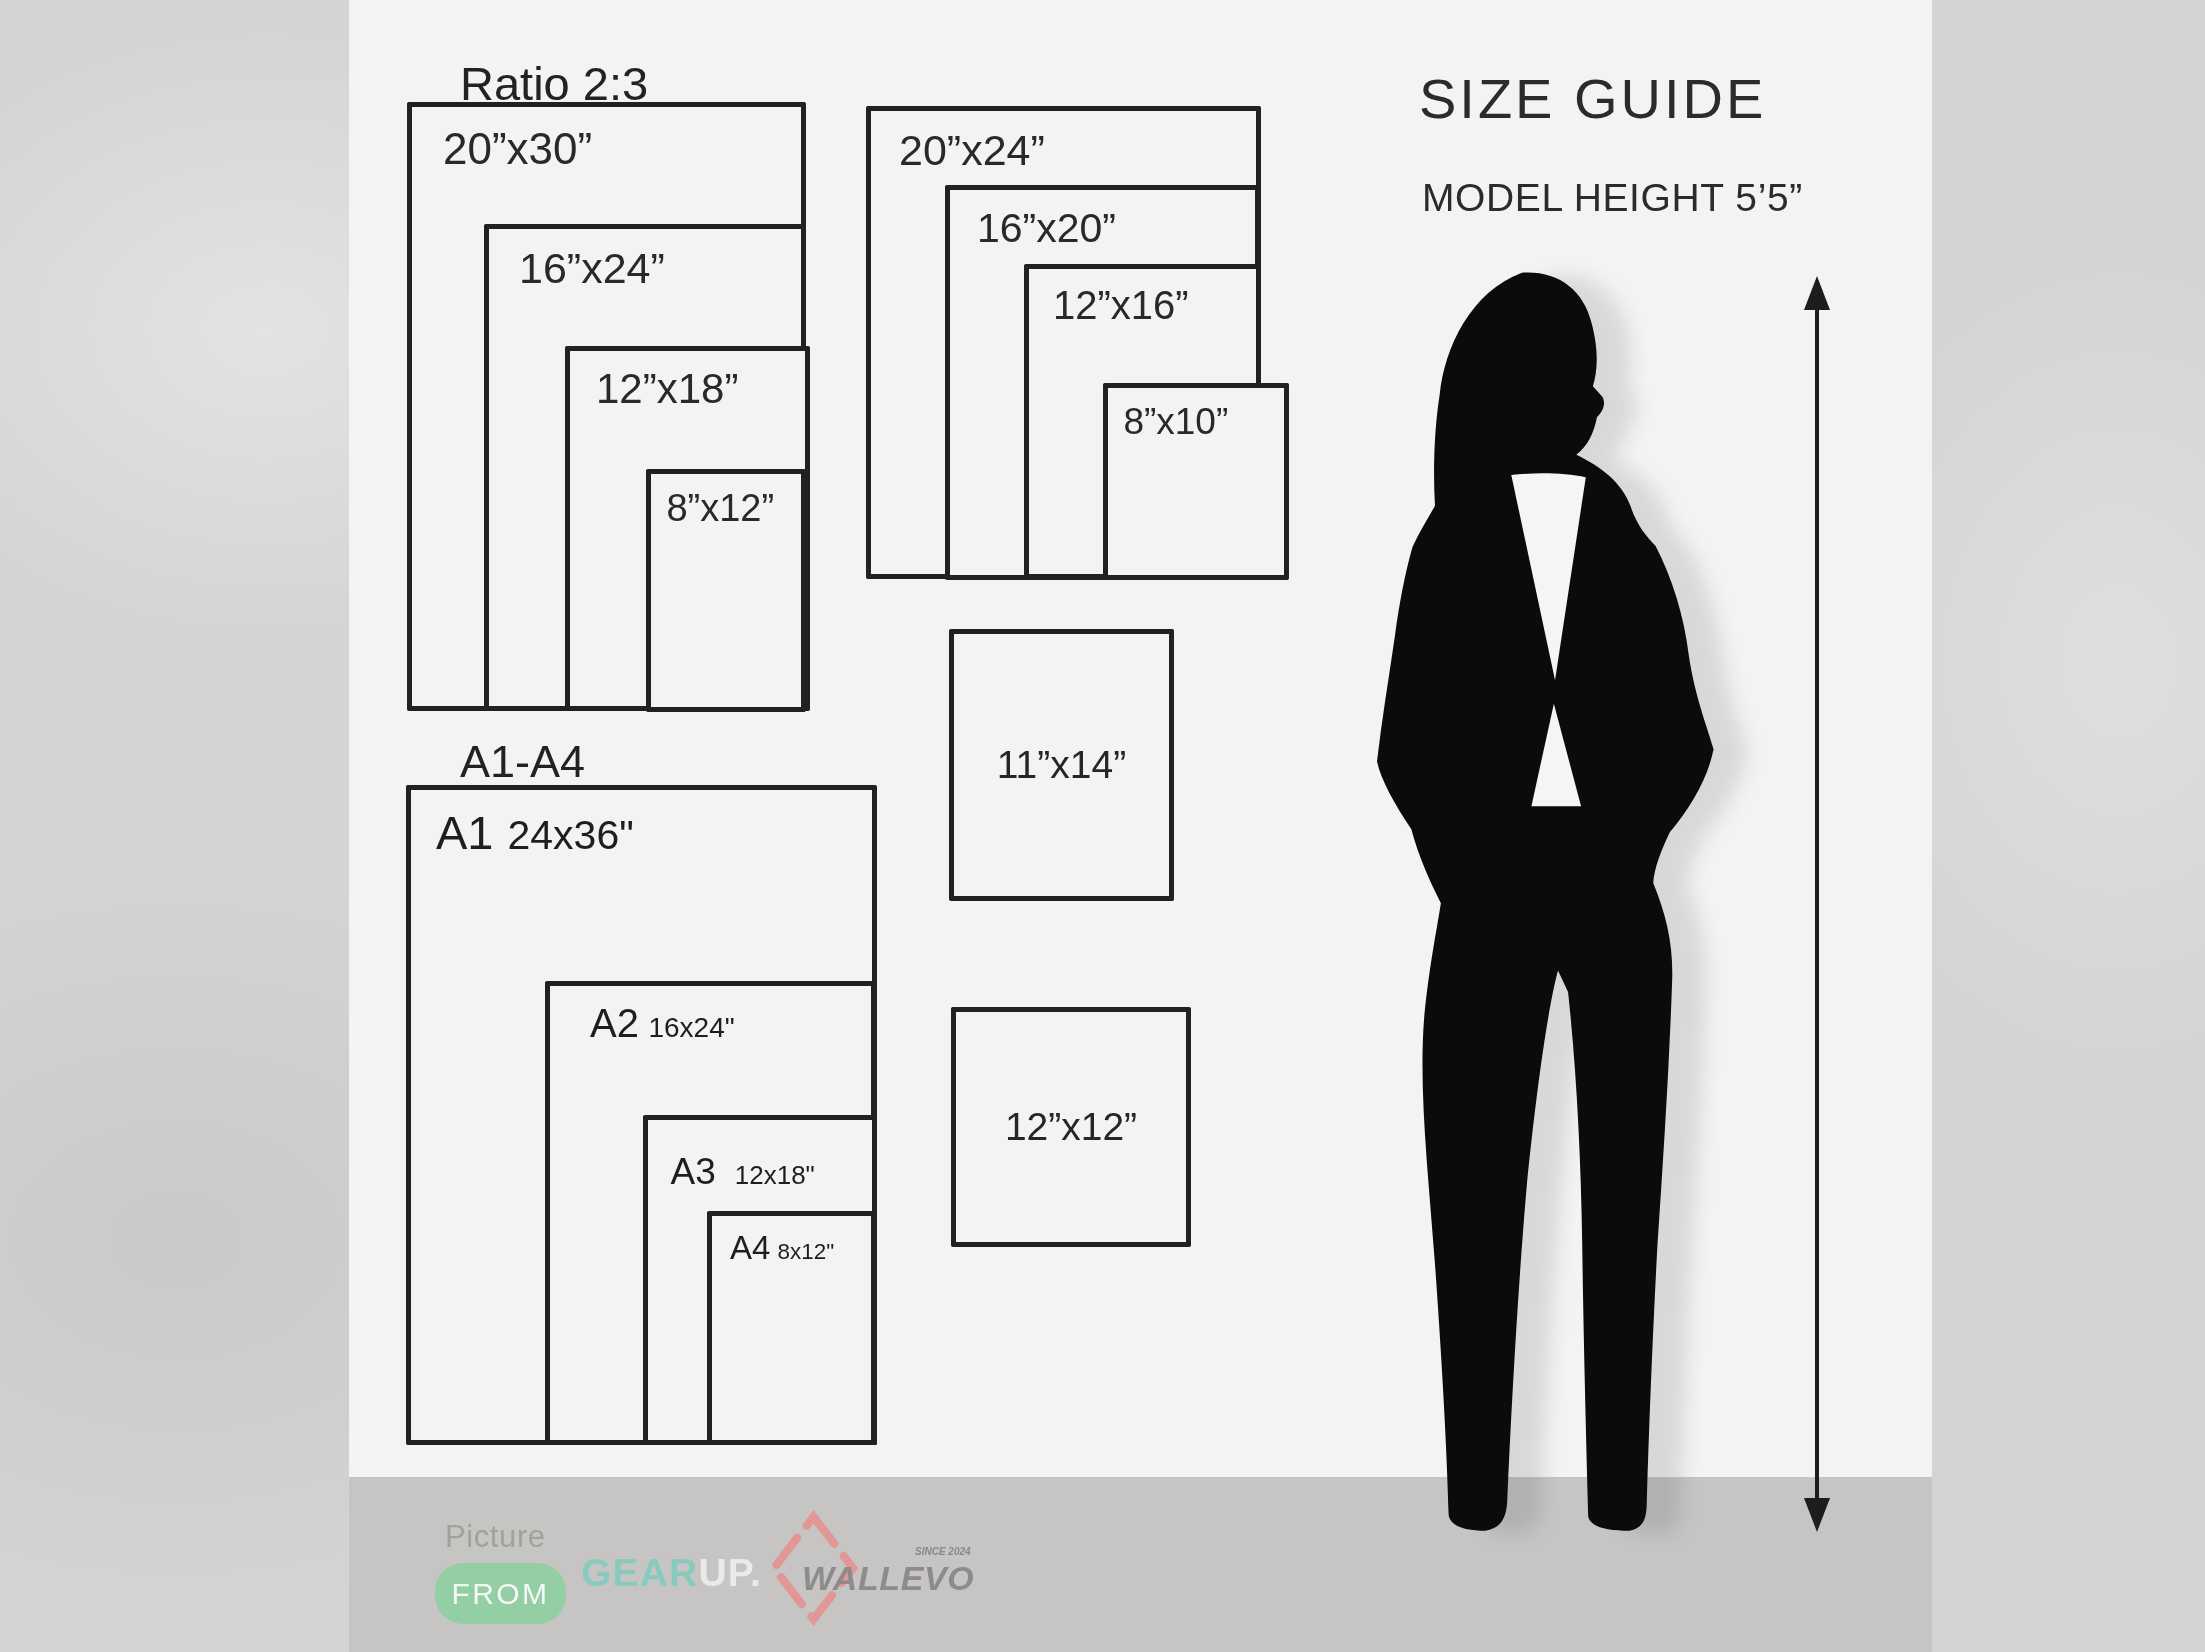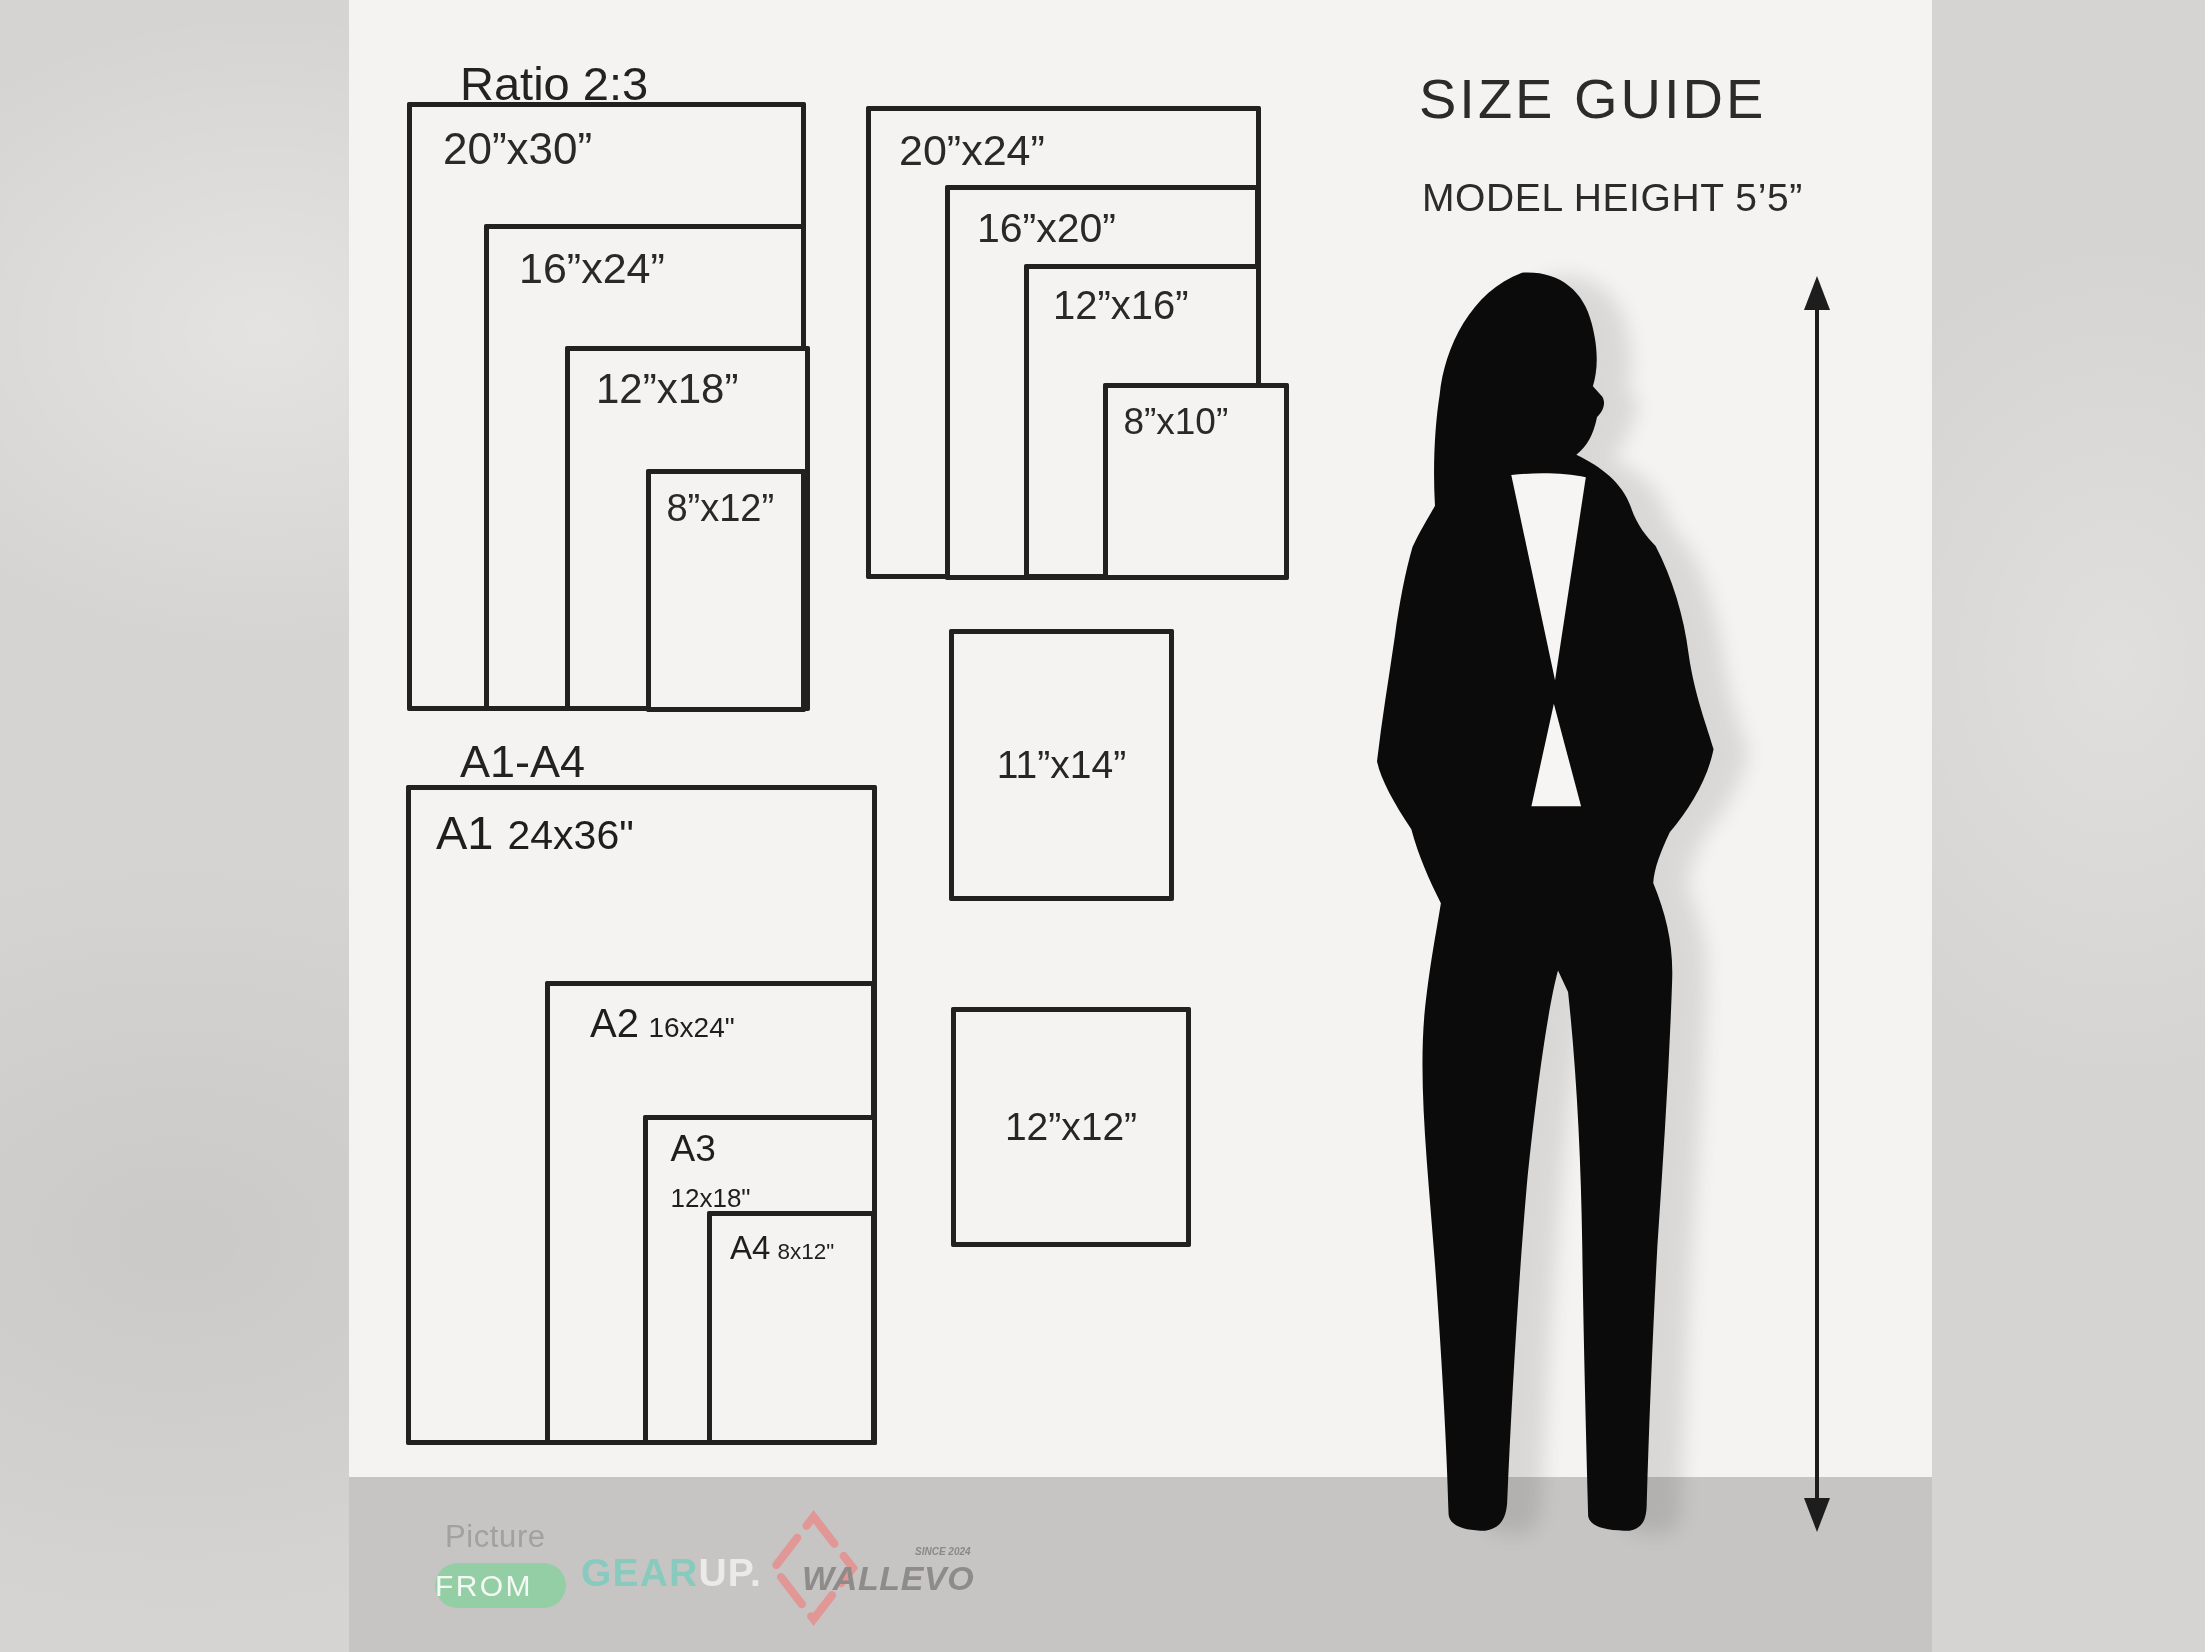--- a/index.html
+++ b/index.html
@@ -19,22 +19,22 @@
   .center-label{width:100%;height:100%;display:flex;align-items:center;justify-content:center;}
   #size-guide-title{position:absolute;left:1419px;top:66px;font-size:56px;letter-spacing:3px;color:#2b2b2b;}
   #model-height{position:absolute;left:1422px;top:176px;font-size:39px;letter-spacing:0.6px;color:#2b2b2b;}
   
   .arrow-line{position:absolute;left:1815px;top:299px;width:4.1px;height:1207px;background:#1d1d1d;}
   .arrow-head{position:absolute;width:0;height:0;border-left:13px solid transparent;border-right:13px solid transparent;}
   .arrow-head.top{left:1804px;top:276px;border-bottom:34px solid #1d1d1d;}
   .arrow-head.bot{left:1804px;top:1498px;border-top:34px solid #1d1d1d;}
   
   #picture-label{position:absolute;left:445px;top:1519px;font-size:31px;color:#a3a19e;letter-spacing:0.6px;}
-  #from-pill{position:absolute;left:435px;top:1563px;width:131px;height:45px;border-radius:28px;
-             background:rgba(140,207,159,.88);display:flex;align-items:center;}
+  #from-pill{position:absolute;left:435px;top:1563px;width:131px;height:61px;border-radius:28px;
+             background:rgba(140,207,159,.88);display:flex;align-items:center;justify-content:center;}
   #from-pill span{font-size:30px;letter-spacing:2.4px;color:rgba(252,252,252,.93);}
   #gearup{position:absolute;left:581px;top:1551px;font-size:39px;font-weight:800;letter-spacing:1.2px;opacity:.85;}
   #gearup .gear{color:#7fccbe;} #gearup .up{color:#f2f1ef;}
   #wallevo-text{position:absolute;left:802px;top:1559px;font-size:34px;font-weight:700;font-style:italic;
                 color:#8b8987;letter-spacing:0.6px;opacity:.95;}
   #since-label{position:absolute;left:915px;top:1546px;font-size:10px;font-weight:700;font-style:italic;color:#8b8987;}
 </style>
 </head>
 <body>
 
@@ -77,21 +77,21 @@
       <span style="font-size:41px;">24x36"</span>
     </div>
   </div>
   <div class="sizebox" style="left:545px;top:981px;width:331px;height:464px;">
     <div class="arow" style="left:40px;top:15.4px;gap:9.5px;">
       <span style="font-size:40px;">A2</span>
       <span style="font-size:28px;">16x24"</span>
     </div>
   </div>
   <div class="sizebox" style="left:643px;top:1115px;width:234px;height:330px;">
-    <div class="arow" style="left:22.5px;top:8px;gap:13px;flex-direction:column;">
+    <div class="arow" style="left:22.5px;top:31px;gap:19px;">
       <span style="font-size:37px;">A3</span>
       <span style="font-size:26px;">12x18"</span>
     </div>
   </div>
   <div class="sizebox" style="left:707px;top:1211px;width:169px;height:234px;padding-left:28px;">
     <div class="arow" style="left:18px;top:13px;gap:7px;">
       <span style="font-size:33px;">A4</span>
       <span style="font-size:22.5px;">8x12"</span>
     </div>
   </div>

